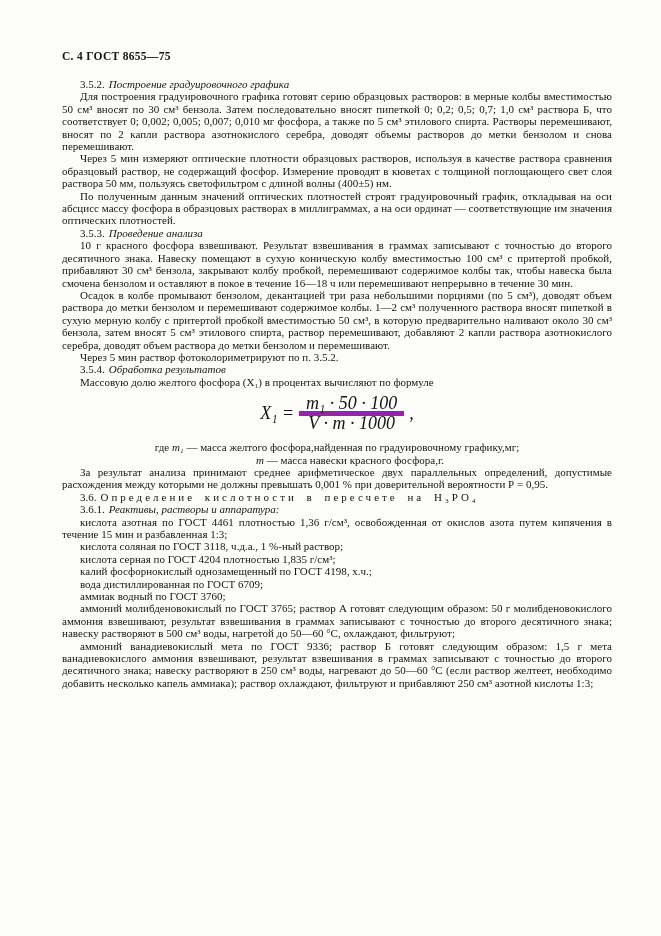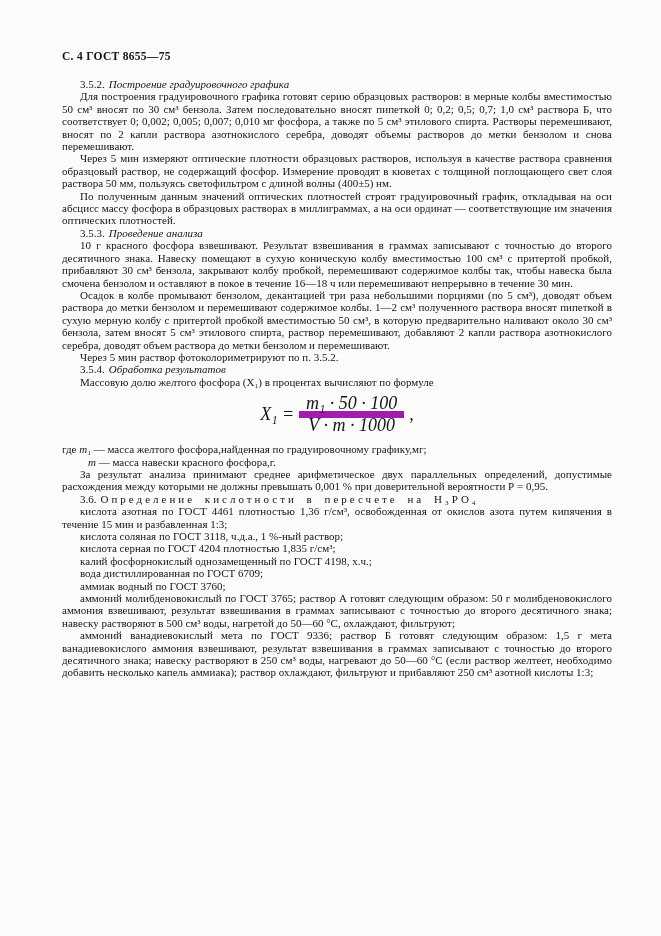--- a/index.html
+++ b/index.html
@@ -30,40 +30,40 @@
     line-height: 12.4px;
     text-align: justify;
     text-indent: 18px;
   }
   .hnum { margin-right: 4px; }
   .htitle { font-style: italic; }
   .hspaced { letter-spacing: 3px; word-spacing: 4px; }
   .hbold { font-weight: bold; }
   .def {
     text-indent: 0;
-    text-align: left;
+    text-align: center;
   }
   .def-indent { text-indent: 26px; }
   .var { font-style: italic; }
   .formula-block {
     text-align: center;
     margin: 9px 0 11px 0;
     font-size: 18px;
     line-height: 13px;
   }
   .f-lhs { vertical-align: middle; margin-right: 3px; }
   .frac {
     display: inline-block;
     vertical-align: middle;
     text-align: center;
     margin: 0 2px;
   }
   .frac-num {
     display: block;
-    border-bottom: 7px solid #a21caf;
+    border-bottom: 5px solid #a21caf;
     padding: 0 7px 1px 7px;
   }
   .frac-den {
     display: block;
     padding: 1px 7px 0 7px;
   }
   .f-suffix { vertical-align: middle; margin-left: 3px; }
 </style>
 </head>
 <body>
@@ -79,20 +79,21 @@
       <p class="para">10 г красного фосфора взвешивают. Результат взвешивания в граммах записывают с точностью до второго десятичного знака. Навеску помещают в сухую коническую колбу вместимостью 100 см³ с притертой пробкой, прибавляют 30 см³ бензола, закрывают колбу пробкой, перемешивают содержимое колбы так, чтобы навеска была смочена бензолом и оставляют в покое в течение 16—18 ч или перемешивают непрерывно в течение 30 мин.</p>
       <p class="para">Осадок в колбе промывают бензолом, декантацией три раза небольшими порциями (по 5 см³), доводят объем раствора до метки бензолом и перемешивают содержимое колбы. 1—2 см³ полученного раствора вносят пипеткой в сухую мерную колбу с притертой пробкой вместимостью 50 см³, в которую предварительно наливают около 30 см³ бензола, затем вносят 5 см³ этилового спирта, раствор перемешивают, добавляют 2 капли раствора азотнокислого серебра, доводят объем раствора до метки бензолом и перемешивают.</p>
       <p class="para">Через 5 мин раствор фотоколориметрируют по п. 3.5.2.</p>
       <p class="para"><span class="hnum">3.5.4.</span><span class="htitle">Обработка результатов</span></p>
       <p class="para">Массовую долю желтого фосфора (X₁) в процентах вычисляют по формуле</p>
       <div class="formula-block var"><span class="f-lhs">X₁ =</span><span class="frac"><span class="frac-num">m₁ · 50 · 100</span><span class="frac-den">V · m · 1000</span></span><span class="f-suffix">,</span></div>
       <p class="para def"><span>где </span><span class="var">m₁</span><span> — масса желтого фосфора,найденная по градуировочному графику,мг;</span></p>
       <p class="para def def-indent"><span class="var">m</span><span> — масса навески красного фосфора,г.</span></p>
       <p class="para">За результат анализа принимают среднее арифметическое двух параллельных определений, допустимые расхождения между которыми не должны превышать 0,001 % при доверительной вероятности Р = 0,95.</p>
       <p class="para"><span class="hnum">3.6.</span><span class="hspaced">Определение кислотности в пересчете на H₃PO₄</span></p>
+      <p class="para"><span class="hnum">3.6.1.</span><span class="htitle">Реактивы, растворы и аппаратура:</span></p>
       <p class="para">кислота азотная по ГОСТ 4461 плотностью 1,36 г/см³, освобожденная от окислов азота путем кипячения в течение 15 мин и разбавленная 1:3;</p>
       <p class="para">кислота соляная по ГОСТ 3118, ч.д.а., 1 %-ный раствор;</p>
       <p class="para">кислота серная по ГОСТ 4204 плотностью 1,835 г/см³;</p>
       <p class="para">калий фосфорнокислый однозамещенный по ГОСТ 4198, х.ч.;</p>
       <p class="para">вода дистиллированная по ГОСТ 6709;</p>
       <p class="para">аммиак водный по ГОСТ 3760;</p>
       <p class="para">аммоний молибденовокислый по ГОСТ 3765; раствор А готовят следующим образом: 50 г молибденовокислого аммония взвешивают, результат взвешивания в граммах записывают с точностью до второго десятичного знака; навеску растворяют в 500 см³ воды, нагретой до 50—60 °С, охлаждают, фильтруют;</p>
       <p class="para">аммоний ванадиевокислый мета по ГОСТ 9336; раствор Б готовят следующим образом: 1,5 г мета ванадиевокислого аммония взвешивают, результат взвешивания в граммах записывают с точностью до второго десятичного знака; навеску растворяют в 250 см³ воды, нагревают до 50—60 °С (если раствор желтеет, необходимо добавить несколько капель аммиака); раствор охлаждают, фильтруют и прибавляют 250 см³ азотной кислоты 1:3;</p>
     </div>
 </div>

